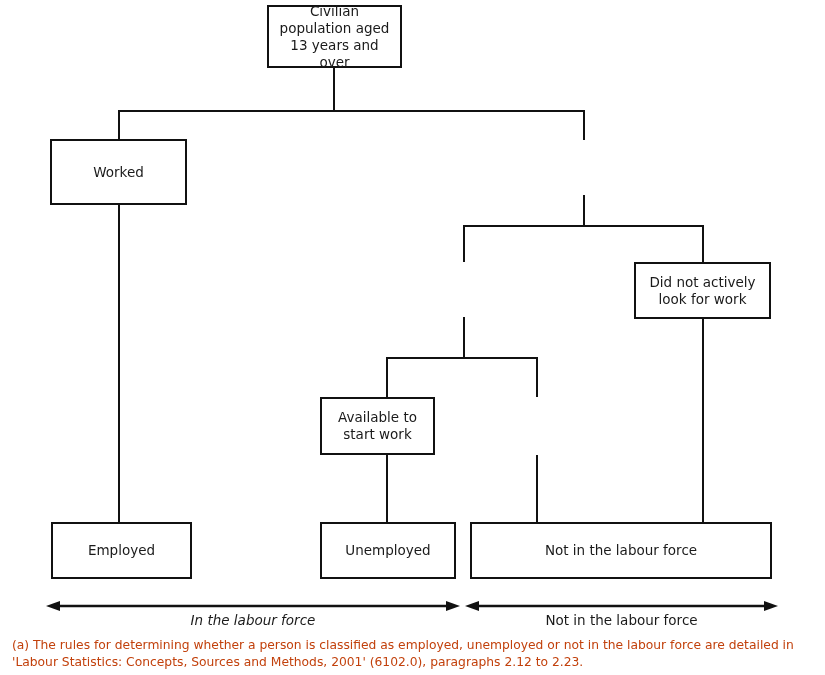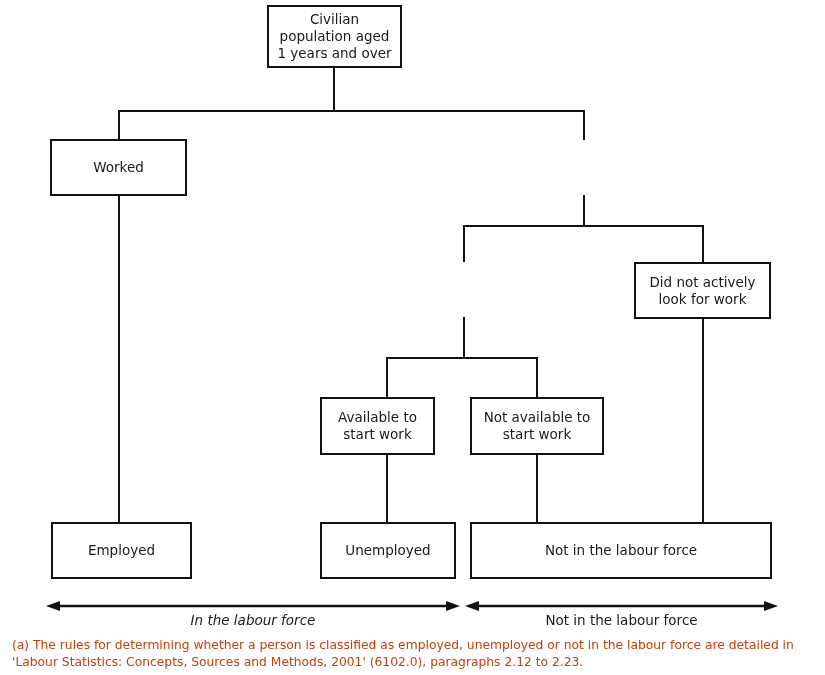--- a/index.html
+++ b/index.html
@@ -90,40 +90,37 @@
 
   <div class="line vline" style="left:536px; top:357px; height:40px;"></div>
 
   <div class="line vline" style="left:386px; top:455px; height:69px;"></div>
 
   <div class="line vline" style="left:536px; top:455px; height:69px;"></div>
 
   <div class="line vline" style="left:702px; top:319px; height:205px;"></div>
 
   <div class="node" style="left:267px; top:5px; width:135px; height:63px;">
-    <span>Civilian population aged 1 years and over</span>
+    <span>Civilian population aged 13 years and over</span>
   </div>
 
-  <div class="node" style="left:50px; top:139px; width:137px; height:57px;">
+  <div class="node" style="left:50px; top:139px; width:137px; height:66px;">
     <span>Worked</span>
   </div>
 
 
 
   <div class="node" style="left:634px; top:262px; width:137px; height:57px;">
     <span>Did not actively look for work</span>
   </div>
 
   <div class="node" style="left:320px; top:397px; width:115px; height:58px;">
     <span>Available to start work</span>
   </div>
 
-  <div class="node" style="left:470px; top:397px; width:134px; height:58px;">
-    <span>Not available to start work</span>
-  </div>
 
   <div class="node" style="left:320px; top:522px; width:136px; height:57px;">
     <span>Unemployed</span>
   </div>
 
   <div class="node" style="left:51px; top:522px; width:141px; height:57px;">
     <span>Employed</span>
   </div>
 
   <div class="node" style="left:470px; top:522px; width:302px; height:57px;">

